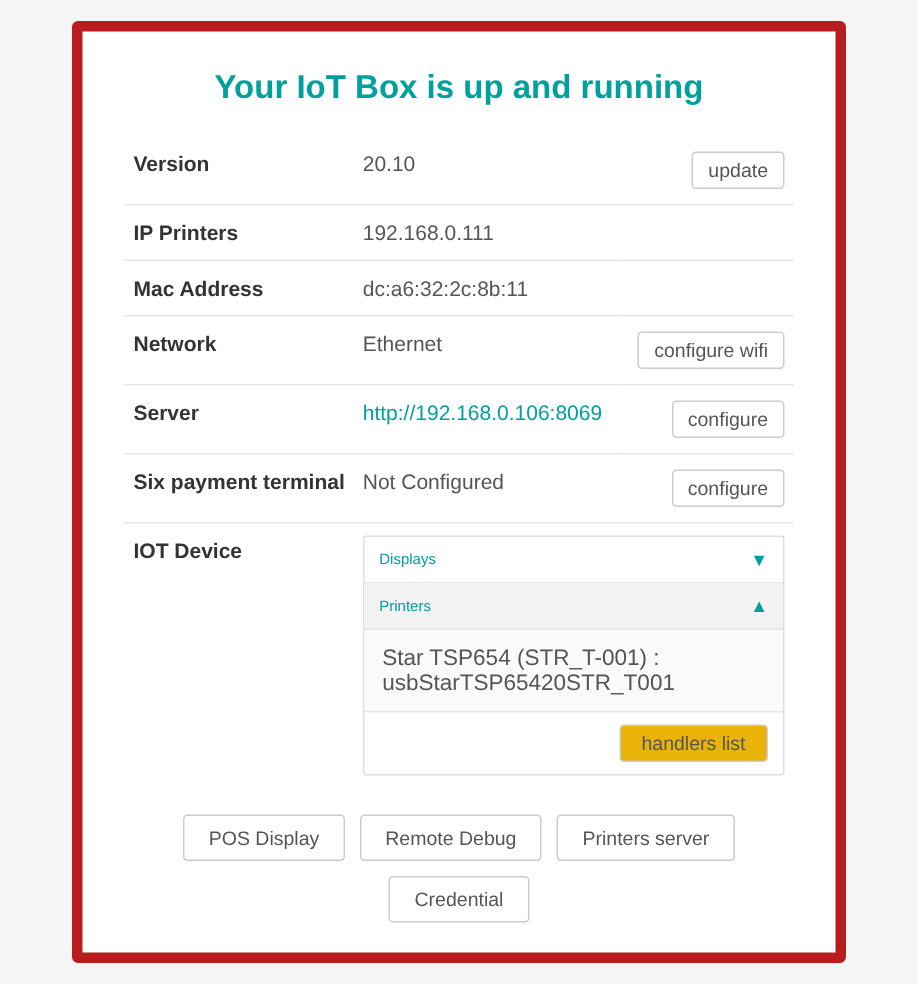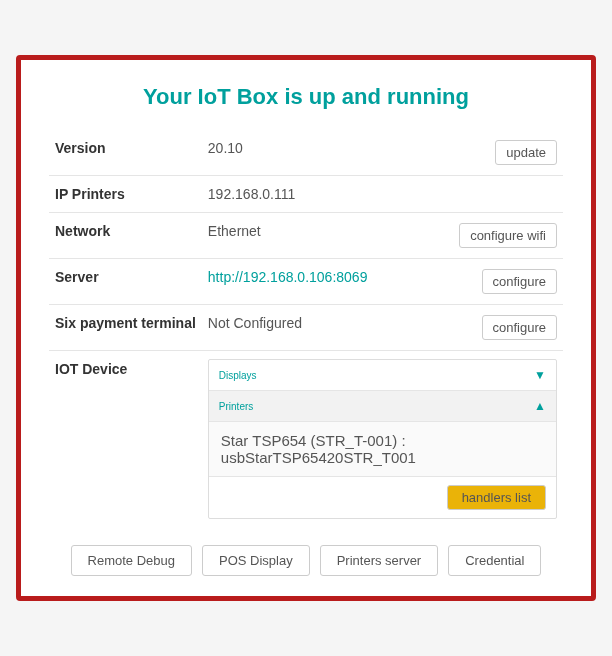--- a/index.html
+++ b/index.html
@@ -7,23 +7,23 @@
       font-family: Arial, sans-serif;
       font-size: 14px;
       background: #f5f5f5;
       display: flex;
       justify-content: center;
       align-items: center;
       min-height: 100vh;
     }
     .card {
       background: #fff;
-      border: 5px solid #b91c1c;
+      border: 7px solid #b91c1c;
       border-radius: 4px;
-      width: 580px;
+      width: 516px;
       padding: 24px 28px 20px 28px;
     }
     .page-title {
       text-align: center;
       color: #00a09d;
       font-size: 22px;
       font-weight: bold;
       margin-bottom: 20px;
     }
     .info-table {
@@ -142,20 +142,25 @@
     <tr>
       <td class="label-col">Version</td>
       <td class="value-col">20.10</td>
       <td class="action-col">
         <button class="btn">update</button>
       </td>
     </tr>
     <tr>
       <td class="label-col">IP Printers</td>
       <td class="value-col">192.168.0.111</td>
+      <td class="action-col"></td>
+    </tr>
+    <tr>
+      <td class="label-col">Mac Address</td>
+      <td class="value-col">dc:a6:32:2c:8b:11</td>
       <td class="action-col"></td>
     </tr>
     <tr>
       <td class="label-col">Network</td>
       <td class="value-col">Ethernet</td>
       <td class="action-col">
         <button class="btn">configure wifi</button>
       </td>
     </tr>
     <tr>
@@ -193,18 +198,18 @@
           <div class="handlers-row">
             <button class="handlers-btn">handlers list</button>
           </div>
         </div>
       </td>
     </tr>
   </tbody>
     </table>
 
   <div class="bottom-buttons">
+    <button class="bottom-btn">POS Display</button>
     <button class="bottom-btn">Remote Debug</button>
-    <button class="bottom-btn">POS Display</button>
     <button class="bottom-btn">Printers server</button>
     <button class="bottom-btn">Credential</button>
   </div>
 </div>
 
 </body></html>

